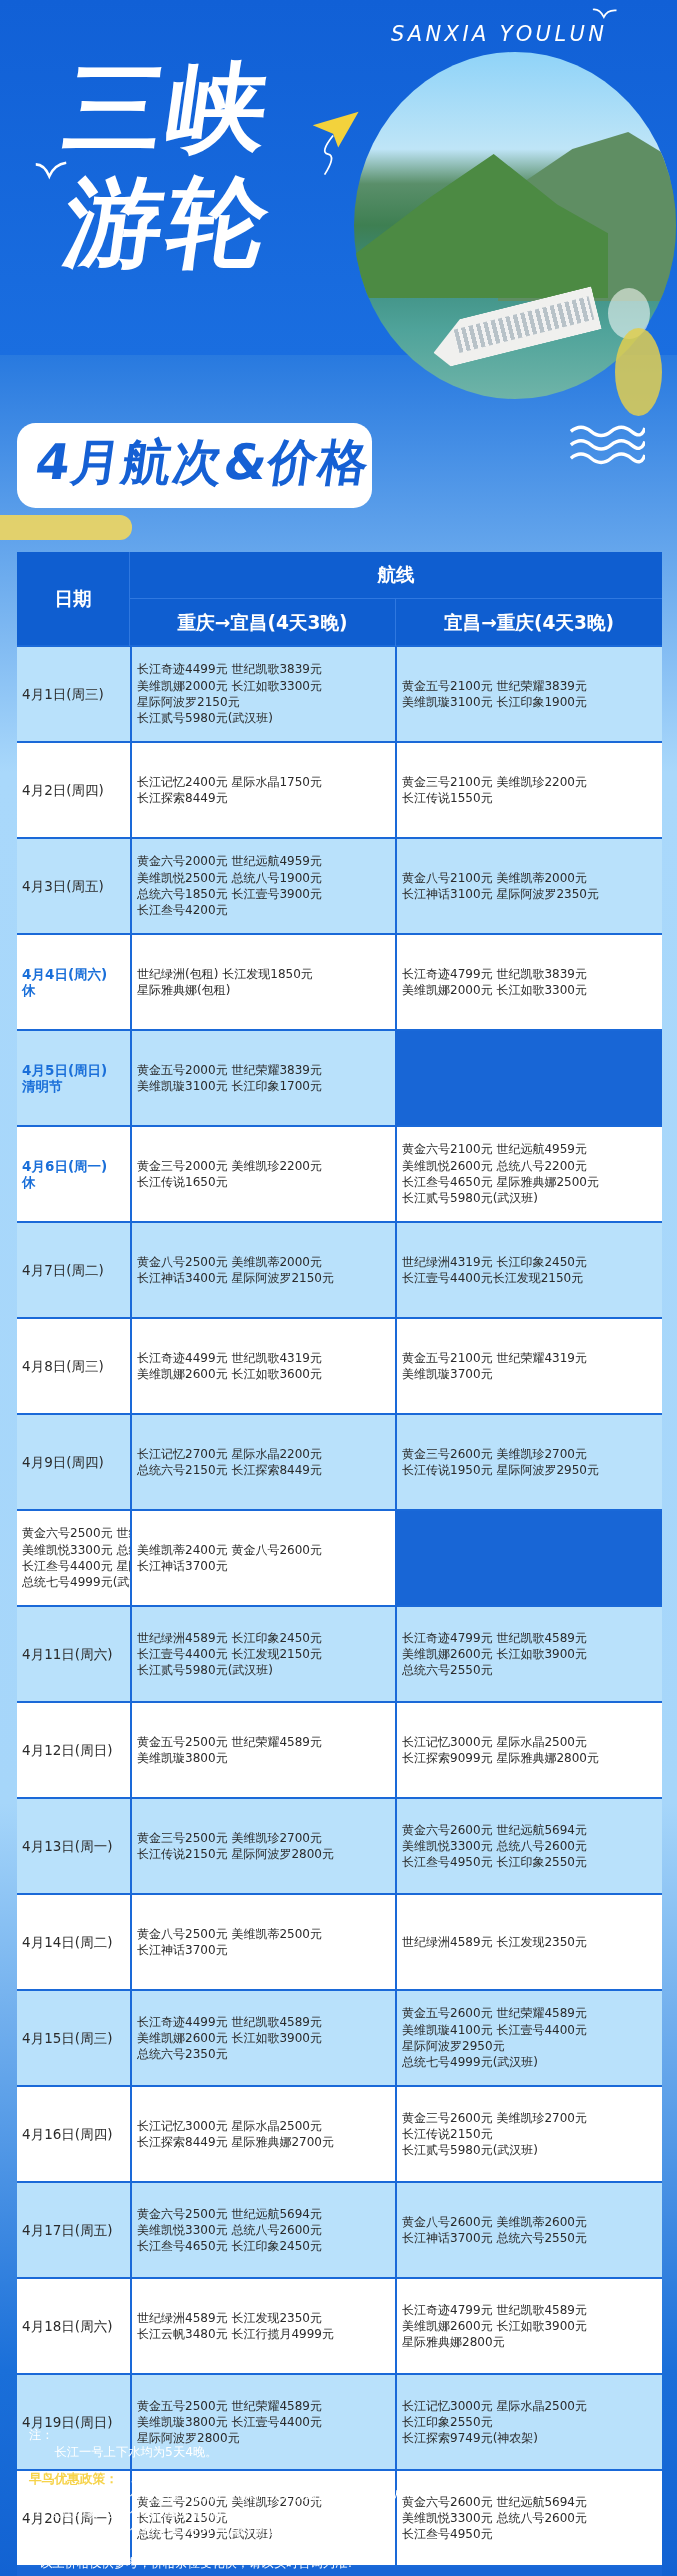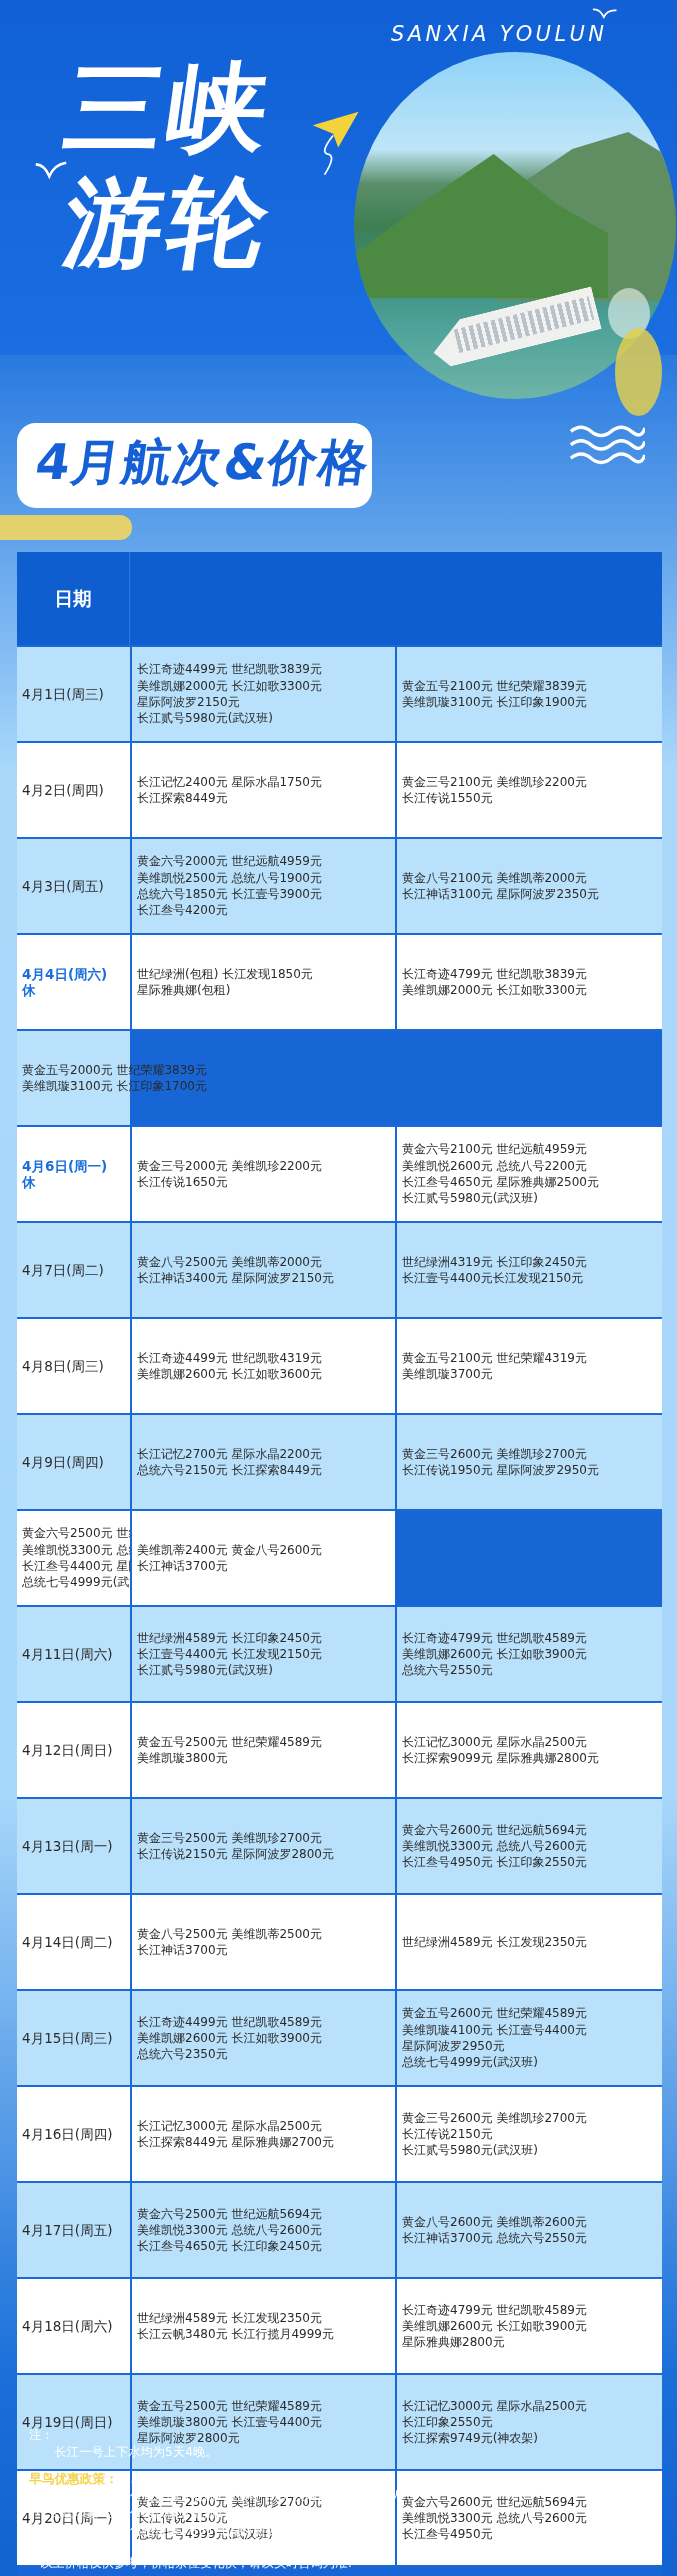--- a/index.html
+++ b/index.html
@@ -105,20 +105,27 @@
   </svg>
 
   <div class="subtitle">
     <div class="subtitle-text">4月航次&amp;价格</div>
   </div>
   <div class="yellow-bar"></div>
 
   <div class="table-wrap">
     <div class="thead">
       <div class="th-date">日期</div>
+      <div class="th-route">
+        <div class="th-route-title">航线</div>
+        <div class="th-route-sub">
+          <div>重庆→宜昌(4天3晚)</div>
+          <div>宜昌→重庆(4天3晚)</div>
+        </div>
+      </div>
     </div>
     <div class="tbody" id="tbody">
         <div class="row alt">
           <div class="cell cell-date">
             <span>4月1日(周三)</span>
           </div>
           <div class="cell cell-list">
             <span>长江奇迹4499元  世纪凯歌3839元</span>
             <span>美维凯娜2000元  长江如歌3300元</span>
             <span>星际阿波罗2150元</span>
@@ -165,20 +172,24 @@
           <div class="cell cell-list">
             <span>世纪绿洲(包租)  长江发现1850元</span>
             <span>星际雅典娜(包租)</span>
           </div>
           <div class="cell cell-list">
             <span>长江奇迹4799元  世纪凯歌3839元</span>
             <span>美维凯娜2000元  长江如歌3300元</span>
           </div>
         </div>
         <div class="row alt">
+          <div class="cell cell-date holiday">
+            <span>4月5日(周日)</span>
+            <span>清明节</span>
+          </div>
           <div class="cell cell-list">
             <span>黄金五号2000元  世纪荣耀3839元</span>
             <span>美维凯璇3100元  长江印象1700元</span>
           </div>
         </div>
         <div class="row">
           <div class="cell cell-date holiday">
             <span>4月6日(周一)</span>
             <span>休</span>
           </div>

